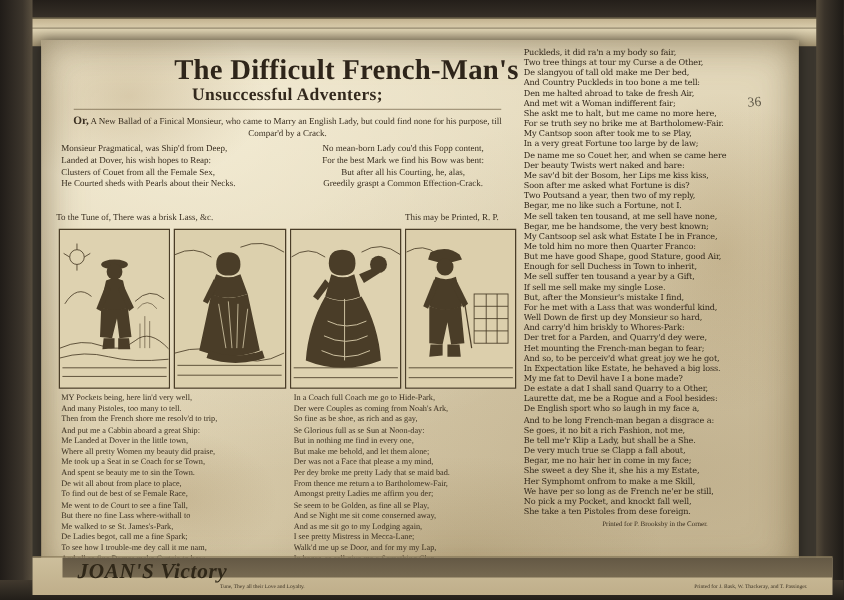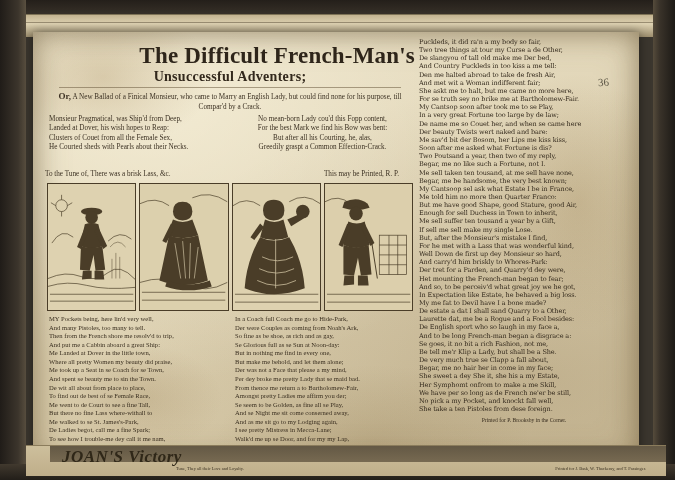--- a/index.html
+++ b/index.html
@@ -322,21 +322,21 @@
           <div class="vline">Walk'd me up se Door, and for my my Lap,</div>
           <div class="vline">In begar, se sell give me a Something Clap.</div>
         </div>
       </div>
     </div>
 
     <div class="right-col">
       <div class="bl">Puckleds, it did ra'n a my body so fair,</div>
       <div class="bl">Two tree things at tour my Curse a de Other,</div>
       <div class="bl">De slangyou of tall old make me Der bed,</div>
-      <div class="bl">And Country Puckleds in too kiss a me tell:</div>
+      <div class="bl">And Country Puckleds in too bone a me tell:</div>
       <div class="bl">Den me halted abroad to take de fresh Air,</div>
       <div class="bl">And met wit a Woman indifferent fair;</div>
       <div class="bl">She askt me to halt, but me came no more here,</div>
       <div class="bl">For se truth sey no brike me at Bartholomew-Fair.</div>
       <div class="bl">My Cantsop soon after took me to se Play,</div>
       <div class="bl">In a very great Fortune too large by de law;</div>
       <div class="bl">De name me so Couet her, and when se came here</div>
       <div class="bl">Der beauty Twists wert naked and bare:</div>
       <div class="bl">Me sav'd bit der Bosom, her Lips me kiss kiss,</div>
       <div class="bl">Soon after me asked what Fortune is dis?</div>

